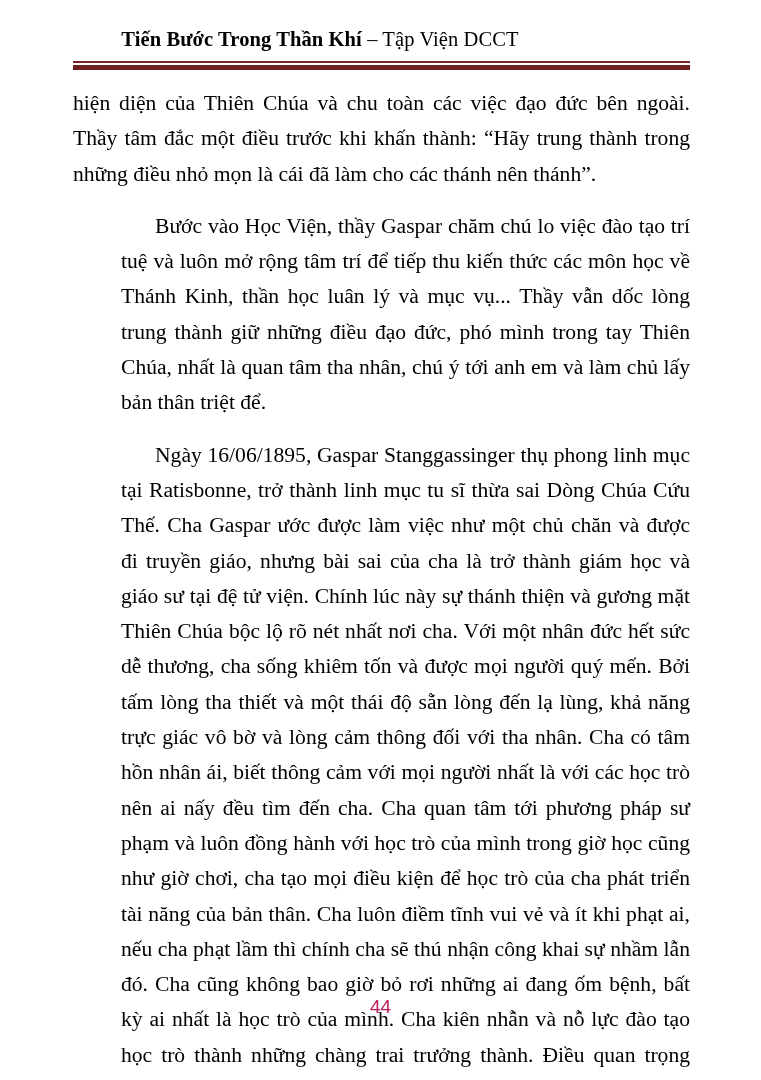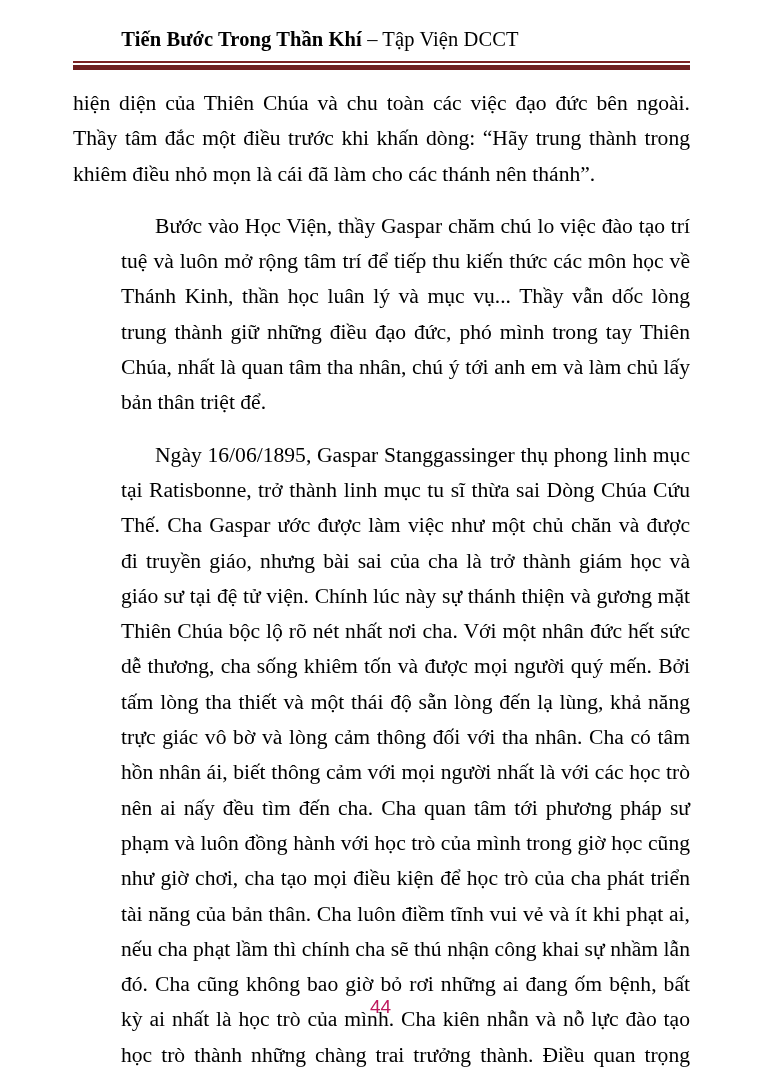--- a/index.html
+++ b/index.html
@@ -115,20 +115,20 @@
     </div>
   </div>
 
   <div class="header-rule">
     <div class="rule-thin"></div>
     <div class="rule-gap"></div>
     <div class="rule-thick"></div>
   </div>
 
   <div class="body-column">
-    <p class="para">hiện diện của Thiên Chúa và chu toàn các việc đạo đức bên ngoài. Thầy tâm đắc một điều trước khi khấn dòng: “Hãy trung thành trong khiêm điều nhỏ mọn là cái đã làm cho các thánh nên thánh”.</p>
+    <p class="para">hiện diện của Thiên Chúa và chu toàn các việc đạo đức bên ngoài. Thầy tâm đắc một điều trước khi khấn thành: “Hãy trung thành trong những điều nhỏ mọn là cái đã làm cho các thánh nên thánh”.</p>
     <p class="para indent">Bước vào Học Viện, thầy Gaspar chăm chú lo việc đào tạo trí tuệ và luôn mở rộng tâm trí để tiếp thu kiến thức các môn học về Thánh Kinh, thần học luân lý và mục vụ... Thầy vẫn dốc lòng trung thành giữ những điều đạo đức, phó mình trong tay Thiên Chúa, nhất là quan tâm tha nhân, chú ý tới anh em và làm chủ lấy bản thân triệt để.</p>
     <p class="para indent">Ngày 16/06/1895, Gaspar Stanggassinger thụ phong linh mục tại Ratisbonne, trở thành linh mục tu sĩ thừa sai Dòng Chúa Cứu Thế. Cha Gaspar ước được làm việc như một chủ chăn và được đi truyền giáo, nhưng bài sai của cha là trở thành giám học và giáo sư tại đệ tử viện. Chính lúc này sự thánh thiện và gương mặt Thiên Chúa bộc lộ rõ nét nhất nơi cha. Với một nhân đức hết sức dễ thương, cha sống khiêm tốn và được mọi người quý mến. Bởi tấm lòng tha thiết và một thái độ sẵn lòng đến lạ lùng, khả năng trực giác vô bờ và lòng cảm thông đối với tha nhân. Cha có tâm hồn nhân ái, biết thông cảm với mọi người nhất là với các học trò nên ai nấy đều tìm đến cha. Cha quan tâm tới phương pháp sư phạm và luôn đồng hành với học trò của mình trong giờ học cũng như giờ chơi, cha tạo mọi điều kiện để học trò của cha phát triển tài năng của bản thân. Cha luôn điềm tĩnh vui vẻ và ít khi phạt ai, nếu cha phạt lầm thì chính cha sẽ thú nhận công khai sự nhầm lẫn đó. Cha cũng không bao giờ bỏ rơi những ai đang ốm bệnh, bất kỳ ai nhất là học trò của mình. Cha kiên nhẫn và nỗ lực đào tạo học trò thành những chàng trai trưởng thành. Điều quan trọng hơn hết là khơi lên trong tâm hồn của sinh viên niềm tin vào Thiên Chúa và noi</p>
   </div>
 
   <div class="page-number">44</div>
 
 </div>
 
 </body></html>

